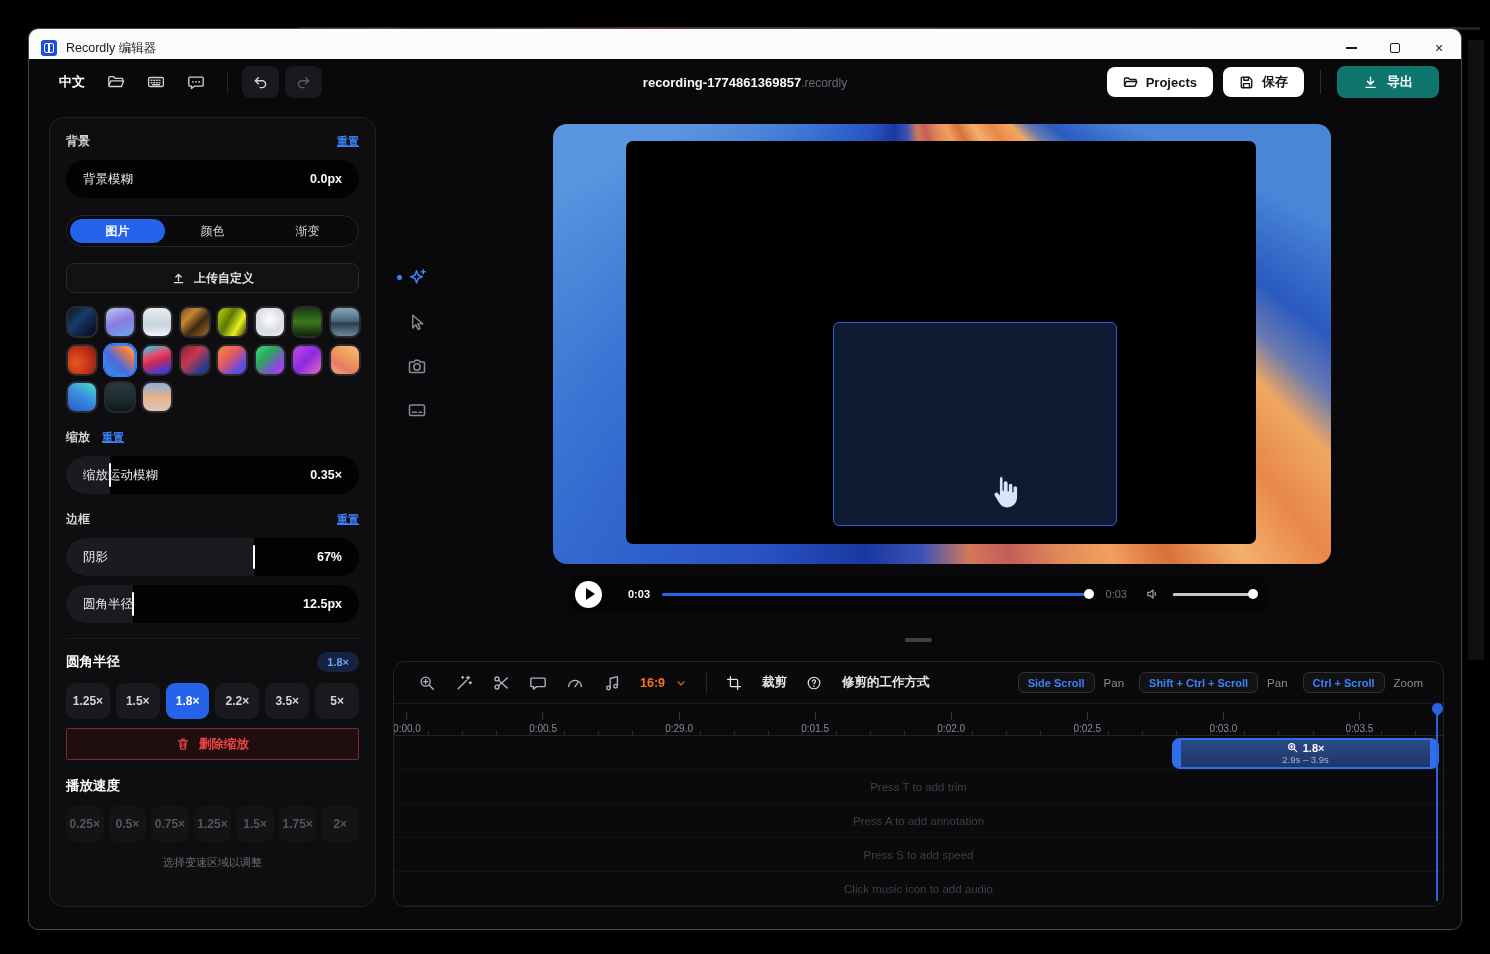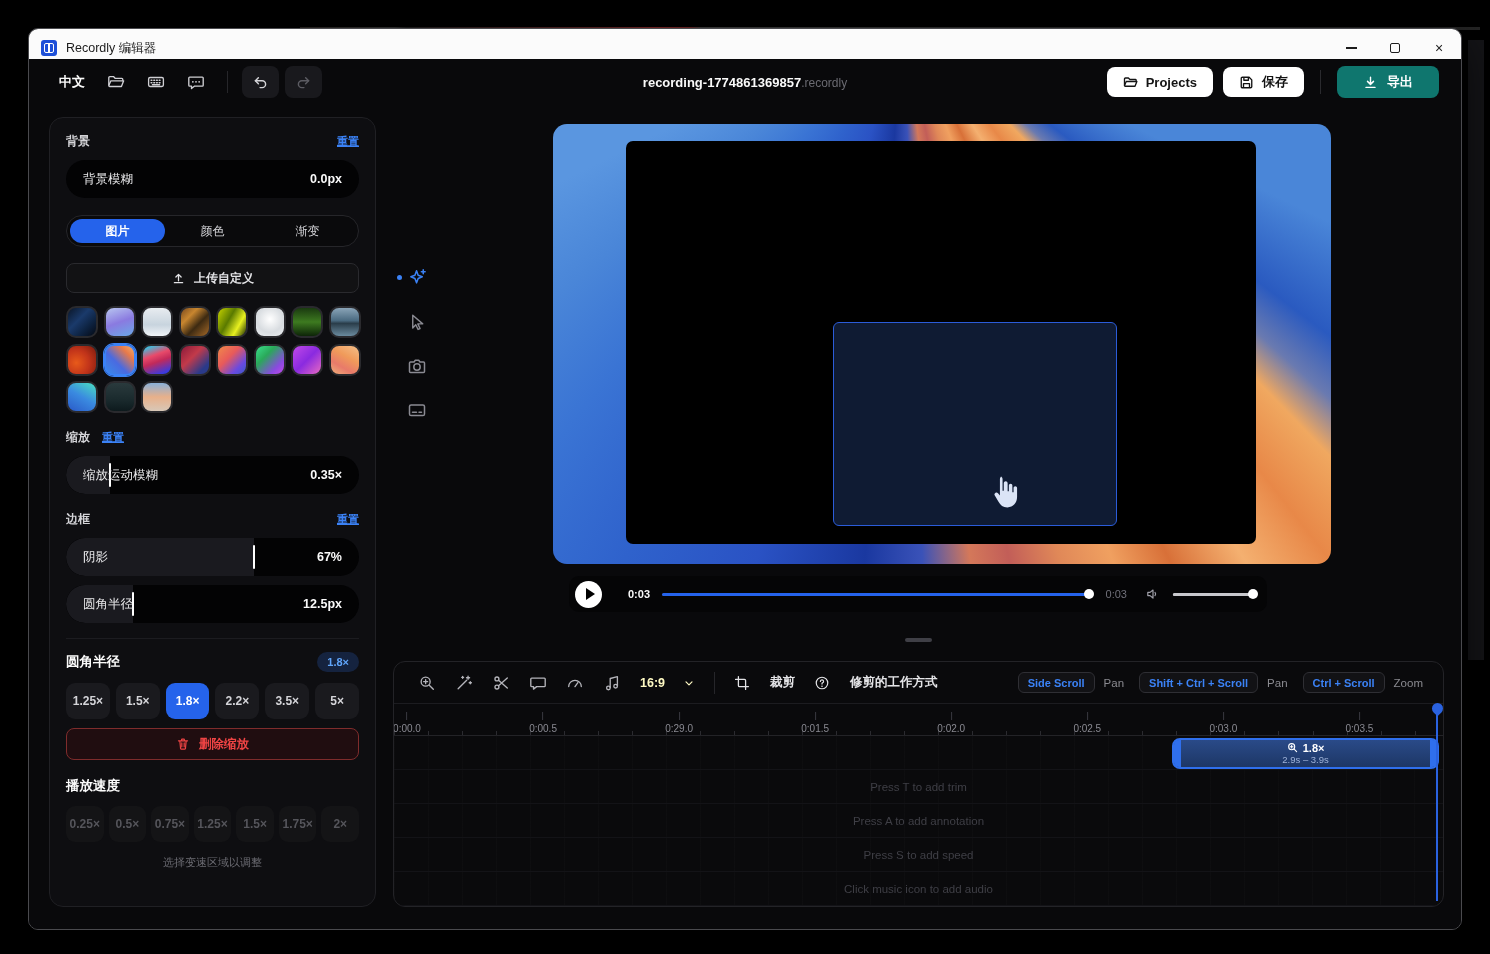--- a/index.html
+++ b/index.html
@@ -53,21 +53,21 @@
   .thumb{width:32px;height:32px;border-radius:10px;cursor:pointer;border:2px solid #2a2a2e}
   .thumb.sel{border-color:#3b82f6;box-shadow:0 0 0 1px #3b82f6}
   .zoom-head{display:flex;align-items:center;gap:12px;font-size:12px;font-weight:bold;color:#d4d4d8;margin-bottom:10px}
   .hr{height:1px;background:#1c1c20;margin:6px 0 13px}
   .big-head{display:flex;align-items:center;font-size:13.5px;font-weight:bold;color:#fafafa;margin-bottom:11px}
   .badge{margin-left:auto;background:#15233f;color:#60a5fa;font-size:11px;font-weight:bold;border-radius:10px;padding:4px 10px}
   .opt-row{display:flex;gap:6px;margin-bottom:9px}
   .opt-btn{flex:1;height:36px;border-radius:9px;background:#1a1a1e;border:none;color:#d4d4d8;font-size:12px;font-weight:bold;cursor:pointer}
   .opt-btn.active{background:#2563eb;color:#fff}
   .opt-btn.dim{background:#141416;color:#55555b}
-  .del-btn{height:32px;border-radius:8px;background:#200d10;border:1px solid #7f2c2c;color:#ef4444;font-size:12.5px;font-weight:bold;display:flex;align-items:center;justify-content:center;gap:9px;margin-bottom:17px}
+  .del-btn{height:32px;border-radius:2px;background:#200d10;border:1px solid #7f2c2c;color:#ef4444;font-size:12.5px;font-weight:bold;display:flex;align-items:center;justify-content:center;gap:9px;margin-bottom:17px}
   .speed-hint{text-align:center;font-size:11px;color:#6b6b72;margin-top:4px}
   
   .toolstrip{position:absolute;left:366px;top:208px;width:44px;display:flex;flex-direction:column;gap:23px}
   .ts-item{position:relative;height:21px;display:flex;align-items:center;justify-content:center;color:#8a8a92;cursor:pointer}
   .ts-item.active{color:#3b82f6}
   .ts-dot{position:absolute;left:2px;top:8px;width:5px;height:5px;border-radius:50%;background:#3b82f6}
   
   .preview{position:absolute;left:524px;top:65px;width:778px;height:440px;border-radius:14px;overflow:hidden;
     background:conic-gradient(from 0deg at 45% -25%,
       #4a86d8 0deg 116deg,#2a5ac0 127deg,#6a7ab0 132deg,#f0a860 136deg,#e88848 142deg,#f4b070 148deg,
@@ -86,21 +86,21 @@
   .pfill{position:absolute;left:0;top:0;bottom:0;background:#2563eb;border-radius:2px}
   .pknob{position:absolute;right:-5px;top:-3.5px;width:10px;height:10px;border-radius:50%;background:#fff}
   .speaker{color:#a1a1aa;margin-left:6px}
   .vtrack{width:80px;height:3px;background:#c8c8cc;border-radius:2px;position:relative;cursor:pointer;flex:none}
   
   .drag-handle{position:absolute;left:876px;top:579px;width:27px;height:4px;border-radius:2px;background:#3f3f46;cursor:ns-resize}
   
   .timeline{position:absolute;left:364px;top:602px;width:1051px;height:246px;background:#0a0a0c;border:1px solid #232327;border-radius:12px;overflow:hidden}
   .tl-toolbar{height:42px;display:flex;align-items:center;padding:0 14px 0 24px;gap:19px;border-bottom:1px solid #1c1c20}
   .tl-icon{color:#b4b4ba;display:flex;align-items:center;cursor:pointer}
-  .aspect{display:flex;align-items:center;gap:18px;color:#fef9c3;font-size:12.5px;font-weight:bold;cursor:pointer}
+  .aspect{display:flex;align-items:center;gap:10px;color:#f97316;font-size:12.5px;font-weight:bold;cursor:pointer}
   .tl-div{width:1px;height:22px;background:#26262a}
   .tl-textbtn{display:flex;align-items:center;gap:20px;color:#e4e4e7;font-size:12.5px;font-weight:bold;cursor:pointer}
   .tl-short{margin-left:auto;display:flex;align-items:center;gap:9px}
   .kbd{border:1px solid #2f2f34;border-radius:6px;padding:3.5px 9px;color:#3b82f6;font-size:11px;font-weight:bold;background:#121215}
   .kact{color:#8a8a90;font-size:11.5px;margin-right:6px}
   .ruler{position:relative;height:32px;border-bottom:1px solid #232327}
   .rtick{position:absolute;top:8px;transform:translateX(-50%);display:flex;flex-direction:column;align-items:center}
   .rtick i{display:block;width:1px;height:8px;background:#3a3a40}
   .rtick span{font-size:10px;color:#8a8a92;margin-top:3px}
   .minor-ticks{position:absolute;left:0;right:0;bottom:0;height:4px;background:repeating-linear-gradient(90deg,#2b2b30 0 1px,transparent 1px 3.243%)}

